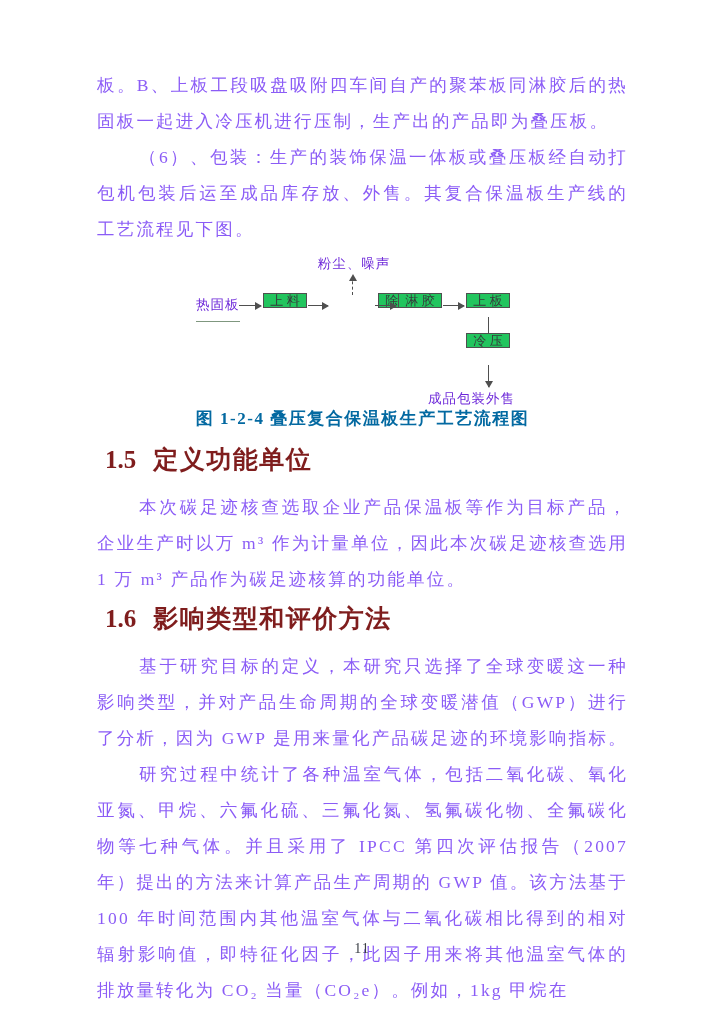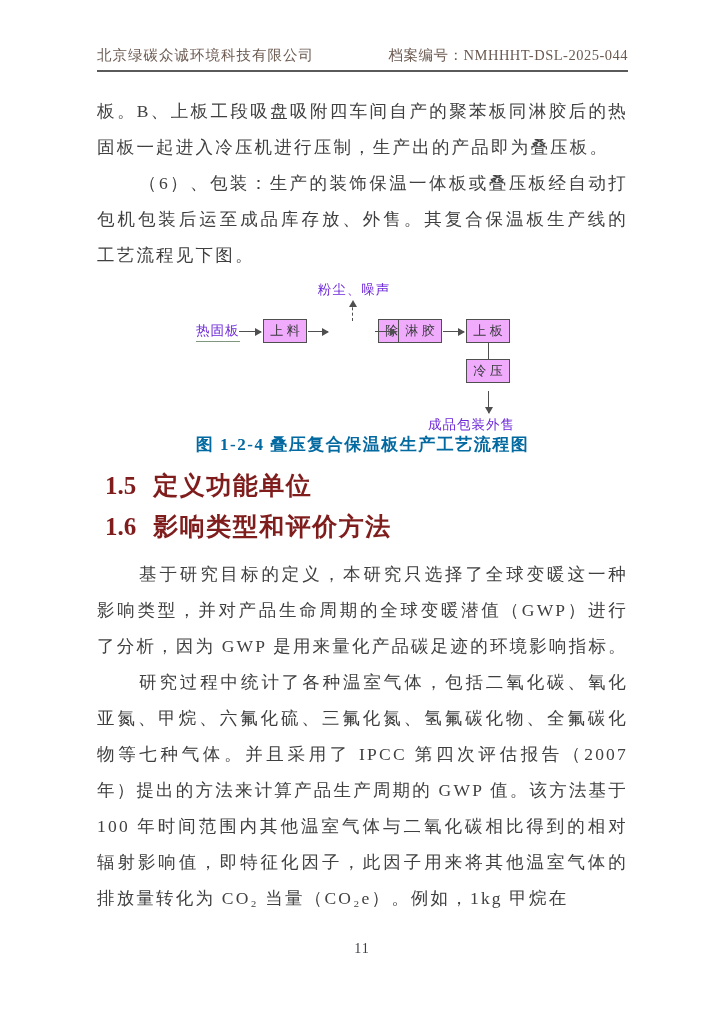--- a/index.html
+++ b/index.html
@@ -31,21 +31,21 @@
   }
   .doc-header .file-no { letter-spacing: 0.5px; }
   
   .body-text {
     margin: 0;
     font-size: 17.5px;
     line-height: 36px;
     letter-spacing: 2.2px;
     text-align: justify;
     text-align-last: left;
-    color: #404040;
+    color: #8b5cf6;
   }
   .body-text.indent { text-indent: 2.4em; }
   .para-first { margin-top: 21px; }
   
   .flowchart {
     position: relative;
     height: 150px;
     margin-top: 6px;
     font-family: "Liberation Sans", "DejaVu Sans", sans-serif;
     color: #37393b;
@@ -54,29 +54,29 @@
     position: absolute;
     font-size: 13.5px;
     letter-spacing: 1px;
     white-space: nowrap;
     color: #6d28d9;
   }
   .fc-emission { left: 216px; top: 2px; width: 82px; text-align: center; }
   .fc-input {
     left: 99px; top: 43px;
     border-bottom: 1px solid #7f977f;
-    padding-bottom: 1px;
+    padding-bottom: 7px;
   }
   .fc-output { left: 331px; top: 137px; width: 120px; text-align: left; }
   .fc-box {
     position: absolute;
     box-sizing: border-box;
-    width: 44px; height: 24px;
+    width: 44px; height: 15px;
     border: 1px solid #4f4f4f;
-    background: #f0abfc;
+    background: #22c55e;
     display: flex; align-items: center; justify-content: center;
     font-size: 13px;
     white-space: nowrap;
     color: #37393b;
   }
   .fc-box1 { left: 166px; top: 40px; }
   .fc-box2 { left: 233px; top: 40px; margin-left: 48px; }
   .fc-box3 { left: 301px; top: 40px; }
   .fc-box4 { left: 369px; top: 40px; }
   .fc-box5 { left: 369px; top: 80px; }
@@ -156,24 +156,20 @@
     font-size: 14px;
     letter-spacing: 1px;
     color: #3a3e45;
   }
 </style>
 </head>
 <body>
 
 <div class="page">
 
-  <header class="doc-header">
-    <span class="company">北京绿碳众诚环境科技有限公司</span>
-    <span class="file-no"><span>档案编号：</span><span>NMHHHT-DSL-2025-044</span></span>
-  </header>
 
   <p class="body-text para-first">板。B、上板工段吸盘吸附四车间自产的聚苯板同淋胶后的热固板一起进入冷压机进行压制，生产出的产品即为叠压板。</p>
   <p class="body-text indent">（6）、包装：生产的装饰保温一体板或叠压板经自动打包机包装后运至成品库存放、外售。其复合保温板生产线的工艺流程见下图。</p>
 
   <div class="flowchart">
     <span class="fc-label fc-emission">粉尘、噪声</span>
     <div class="dashed-arrow"></div>
     <span class="fc-label fc-input">热固板</span>
     <div class="h-arrow a0"></div>
     <div class="fc-box fc-box1">上 料</div>
@@ -185,20 +181,21 @@
     <div class="fc-box fc-box4">上 板</div>
     <div class="v-arrow va1"></div>
     <div class="fc-box fc-box5">冷 压</div>
     <div class="v-arrow va2"></div>
     <span class="fc-label fc-output">成品包装外售</span>
   </div>
 
   <p class="figure-caption">图 1-2-4 叠压复合保温板生产工艺流程图</p>
 
   <h2 class="section-heading heading-15"><span class="sec-num">1.5</span><span>定义功能单位</span></h2>
+  <p class="body-text indent sec-para">本次碳足迹核查选取企业产品保温板等作为目标产品，企业生产时以万 m³ 作为计量单位，因此本次碳足迹核查选用 1 万 m³ 产品作为碳足迹核算的功能单位。</p>
 
   <h2 class="section-heading heading-16"><span class="sec-num">1.6</span><span>影响类型和评价方法</span></h2>
   <p class="body-text indent sec-para">基于研究目标的定义，本研究只选择了全球变暖这一种影响类型，并对产品生命周期的全球变暖潜值（GWP）进行了分析，因为 GWP 是用来量化产品碳足迹的环境影响指标。</p>
   <p class="body-text indent">研究过程中统计了各种温室气体，包括二氧化碳、氧化亚氮、甲烷、六氟化硫、三氟化氮、氢氟碳化物、全氟碳化物等七种气体。并且采用了 IPCC 第四次评估报告（2007 年）提出的方法来计算产品生产周期的 GWP 值。该方法基于 100 年时间范围内其他温室气体与二氧化碳相比得到的相对辐射影响值，即特征化因子，此因子用来将其他温室气体的排放量转化为 CO₂ 当量（CO₂e）。例如，1kg 甲烷在</p>
 
   <div class="page-number">11</div>
 
 </div>
 
 </body></html>

